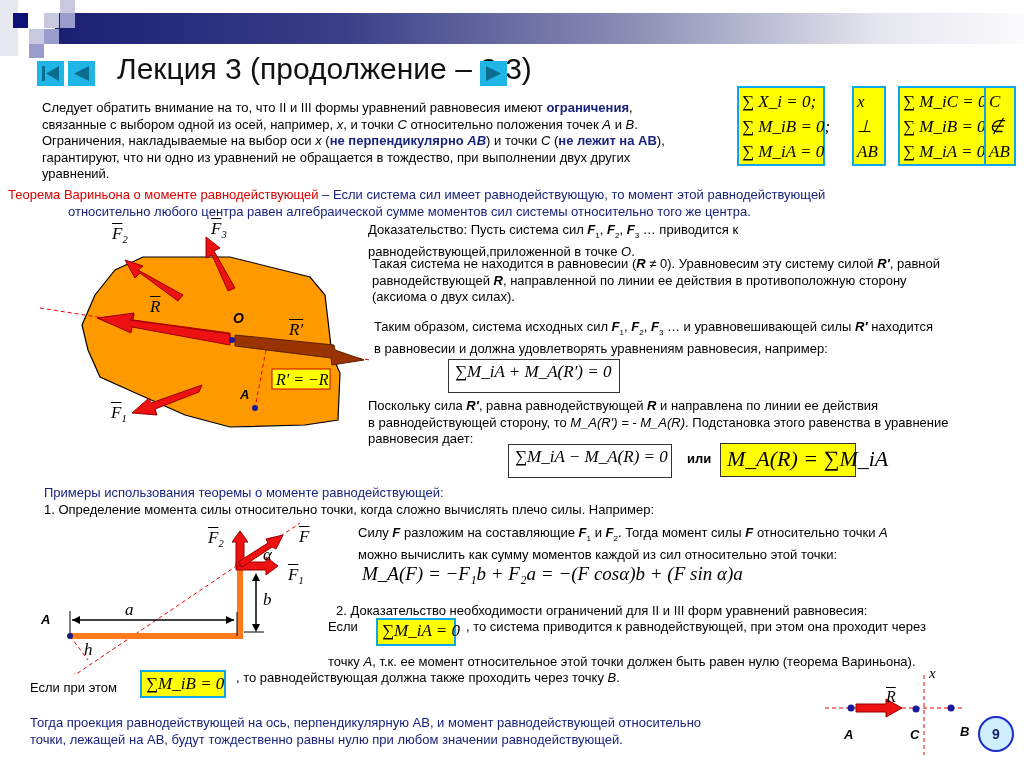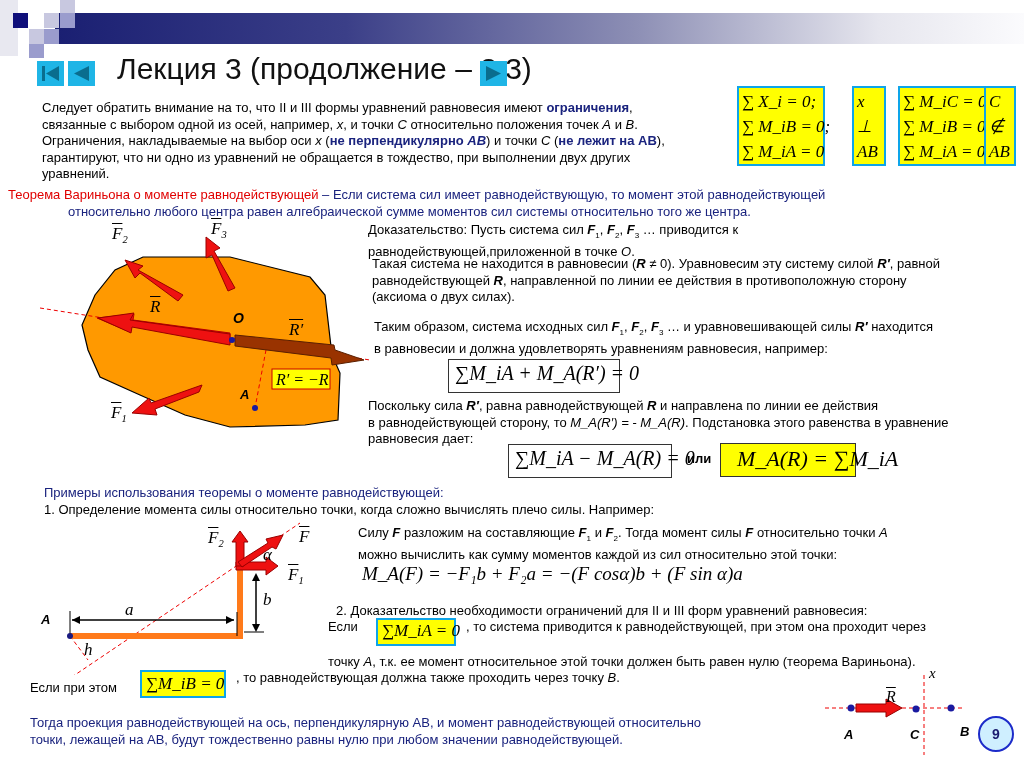--- a/index.html
+++ b/index.html
@@ -12,22 +12,22 @@
   .title { left:117px; top:52px; font-size:30px; color:#111; white-space:nowrap; }
   .title .sub { font-size:30px; }
   .navbtn { width:27px; height:25px; background:#1fb5e6; cursor:pointer; }
   .serif { font-family:"Liberation Serif", serif; font-style:italic; }
   .txt { font-size:13px; line-height:16.5px; white-space:nowrap; }
   .blue { color:#1a237e; }
   .red { color:#e00000; }
   .bold { font-weight:bold; }
   .it { font-style:italic; }
   .eqbox { border:2px solid #0ea5e9; background:#ffff00; font-family:"Liberation Serif", serif; font-size:20px; line-height:24px; padding:2px 6px; white-space:nowrap; box-sizing:border-box; }
-  .eqbox-plain { border:1.5px solid #333; background:#fff; font-family:"Liberation Serif", serif; font-size:20px; padding:2px 6px; white-space:nowrap; box-sizing:border-box; }
-  .eqbox-y { border:1.5px solid #333; background:#ffff00; font-family:"Liberation Serif", serif; font-size:22px; padding:2px 16px; white-space:nowrap; box-sizing:border-box; }
+  .eqbox-plain { border:1.5px solid #333; background:#fff; font-family:"Liberation Serif", serif; font-size:17px; padding:2px 6px; white-space:nowrap; box-sizing:border-box; }
+  .eqbox-y { border:1.5px solid #333; background:#ffff00; font-family:"Liberation Serif", serif; font-size:22px; padding:2px 6px; white-space:nowrap; box-sizing:border-box; }
   sub { font-size:0.62em; }
   .pagecirc { left:978px; top:716px; width:32px; height:32px; border:2px solid #1c2bc9; border-radius:50%; background:#cfefff;
               text-align:center; line-height:32px; font-weight:bold; font-size:14px; color:#1a1a6e; cursor:pointer; }
 </style>
 </head>
 <body>
 
 <div class="abs hdr-bar"></div>
 <div class="sq" style="left:0;top:0;width:18px;height:56px;background:#e8e8f0;"></div>
 <div class="sq" style="left:13px;top:13px;width:15px;height:15px;background:#0f0f7a;"></div>

